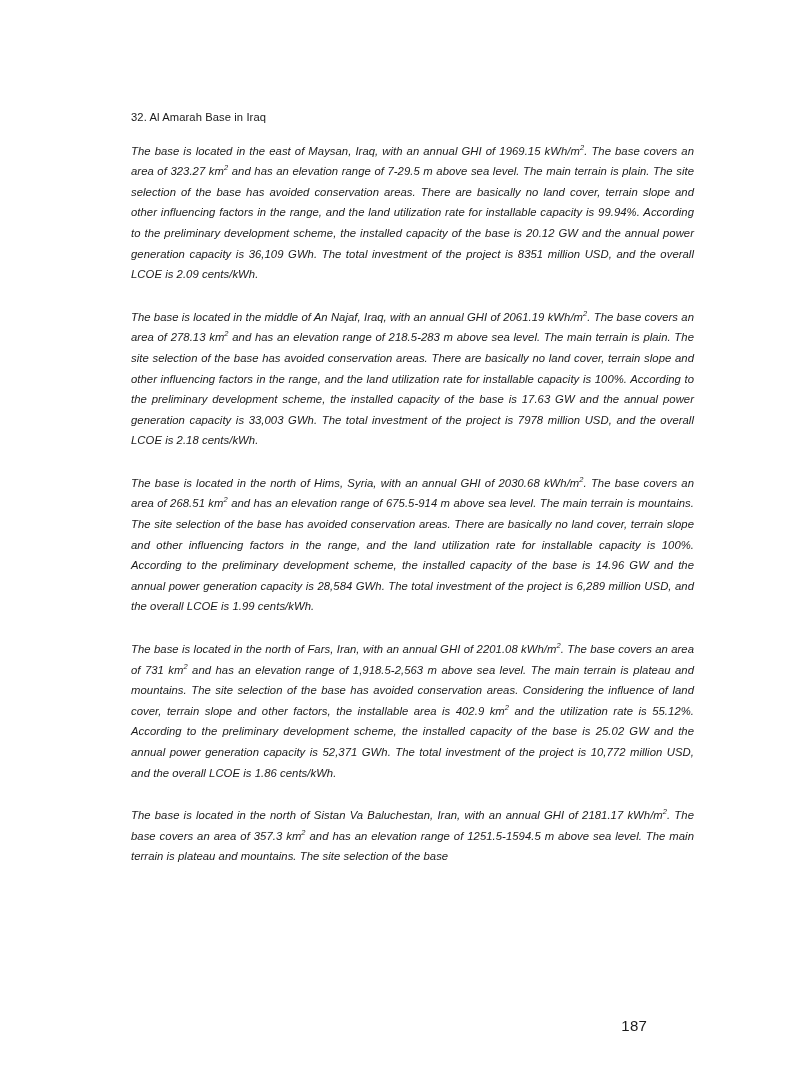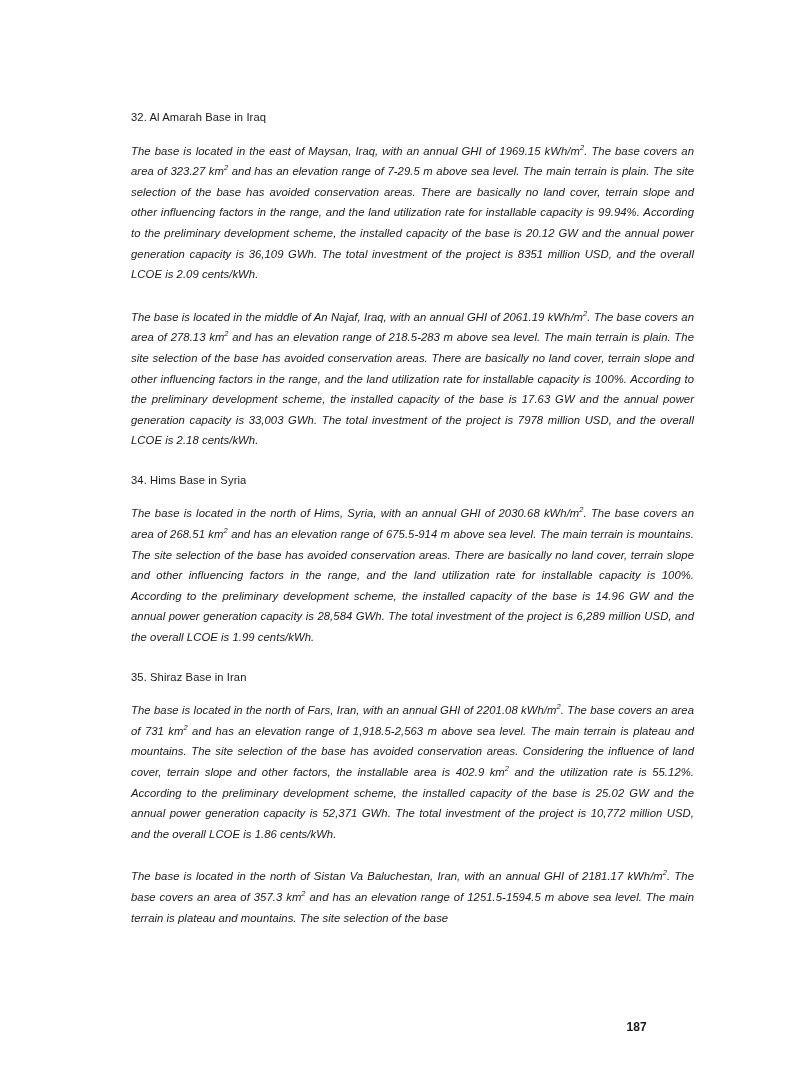--- a/index.html
+++ b/index.html
@@ -51,41 +51,39 @@
   }
   sup {
     font-size: 7.5px;
     vertical-align: super;
     line-height: 0;
   }
   .page-number {
     position: absolute;
     right: 45px;
     bottom: 43px;
-    font-size: 12px;
+    font-size: 15px;
     color: #1a1a1a;
-    font-weight: bold;
+    font-weight: normal;
     letter-spacing: 0.2px;
   }
 </style>
 </head>
 <body>
 
 <div class="page">
   <div class="content">
 
     <h2 class="section-heading">32. Al Amarah Base in Iraq</h2>
     <p class="body-text">The base is located in the east of Maysan, Iraq, with an annual GHI of 1969.15 kWh/m<sup>2</sup>. The base covers an area of 323.27 km<sup>2</sup> and has an elevation range of 7-29.5 m above sea level. The main terrain is plain. The site selection of the base has avoided conservation areas. There are basically no land cover, terrain slope and other influencing factors in the range, and the land utilization rate for installable capacity is 99.94%. According to the preliminary development scheme, the installed capacity of the base is 20.12 GW and the annual power generation capacity is 36,109 GWh. The total investment of the project is 8351 million USD, and the overall LCOE is 2.09 cents/kWh.</p>
 
     <p class="body-text">The base is located in the middle of An Najaf, Iraq, with an annual GHI of 2061.19 kWh/m<sup>2</sup>. The base covers an area of 278.13 km<sup>2</sup> and has an elevation range of 218.5-283 m above sea level. The main terrain is plain. The site selection of the base has avoided conservation areas. There are basically no land cover, terrain slope and other influencing factors in the range, and the land utilization rate for installable capacity is 100%. According to the preliminary development scheme, the installed capacity of the base is 17.63 GW and the annual power generation capacity is 33,003 GWh. The total investment of the project is 7978 million USD, and the overall LCOE is 2.18 cents/kWh.</p>
 
-    <h2 class="section-heading">34. Hims Base in Syria</h2>
     <p class="body-text">The base is located in the north of Hims, Syria, with an annual GHI of 2030.68 kWh/m<sup>2</sup>. The base covers an area of 268.51 km<sup>2</sup> and has an elevation range of 675.5-914 m above sea level. The main terrain is mountains. The site selection of the base has avoided conservation areas. There are basically no land cover, terrain slope and other influencing factors in the range, and the land utilization rate for installable capacity is 100%. According to the preliminary development scheme, the installed capacity of the base is 14.96 GW and the annual power generation capacity is 28,584 GWh. The total investment of the project is 6,289 million USD, and the overall LCOE is 1.99 cents/kWh.</p>
 
-    <h2 class="section-heading">35. Shiraz Base in Iran</h2>
     <p class="body-text">The base is located in the north of Fars, Iran, with an annual GHI of 2201.08 kWh/m<sup>2</sup>. The base covers an area of 731 km<sup>2</sup> and has an elevation range of 1,918.5-2,563 m above sea level. The main terrain is plateau and mountains. The site selection of the base has avoided conservation areas. Considering the influence of land cover, terrain slope and other factors, the installable area is 402.9 km<sup>2</sup> and the utilization rate is 55.12%. According to the preliminary development scheme, the installed capacity of the base is 25.02 GW and the annual power generation capacity is 52,371 GWh. The total investment of the project is 10,772 million USD, and the overall LCOE is 1.86 cents/kWh.</p>
 
     <p class="body-text">The base is located in the north of Sistan Va Baluchestan, Iran, with an annual GHI of 2181.17 kWh/m<sup>2</sup>. The base covers an area of 357.3 km<sup>2</sup> and has an elevation range of 1251.5-1594.5 m above sea level. The main terrain is plateau and mountains. The site selection of the base</p>
 
   </div>
 
   <div class="page-number">187</div>
 </div>
 
 </body></html>

